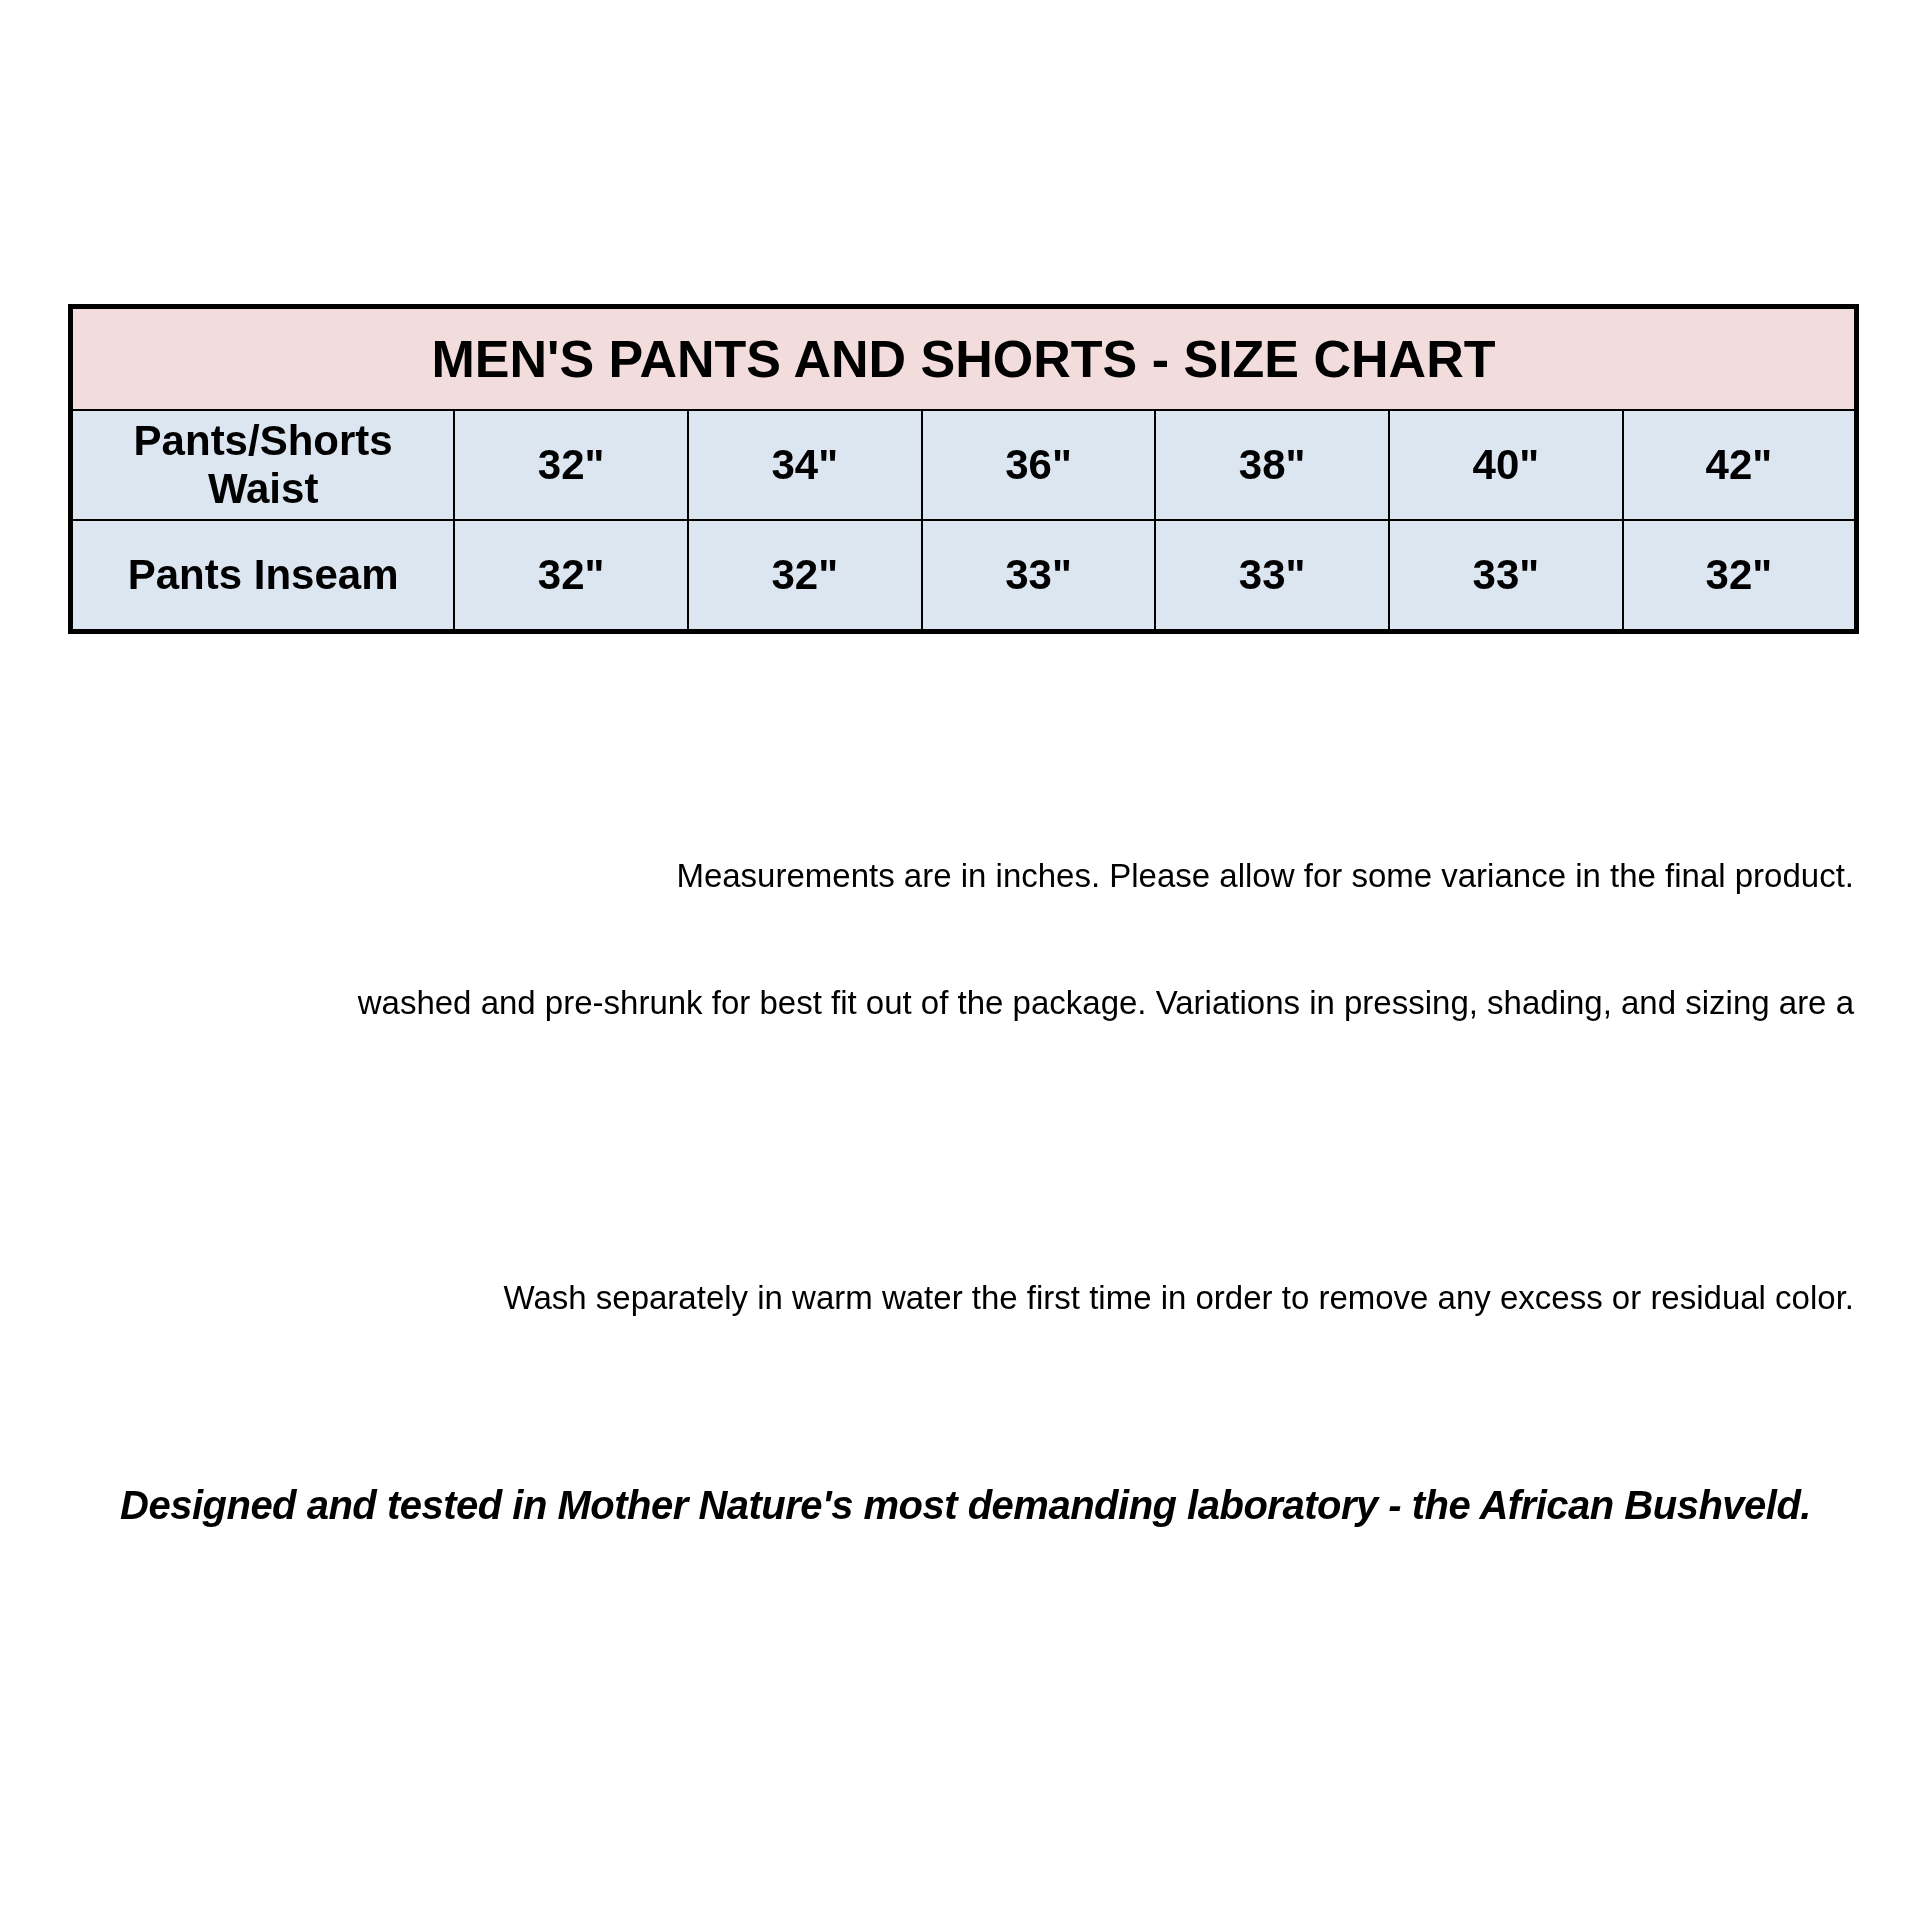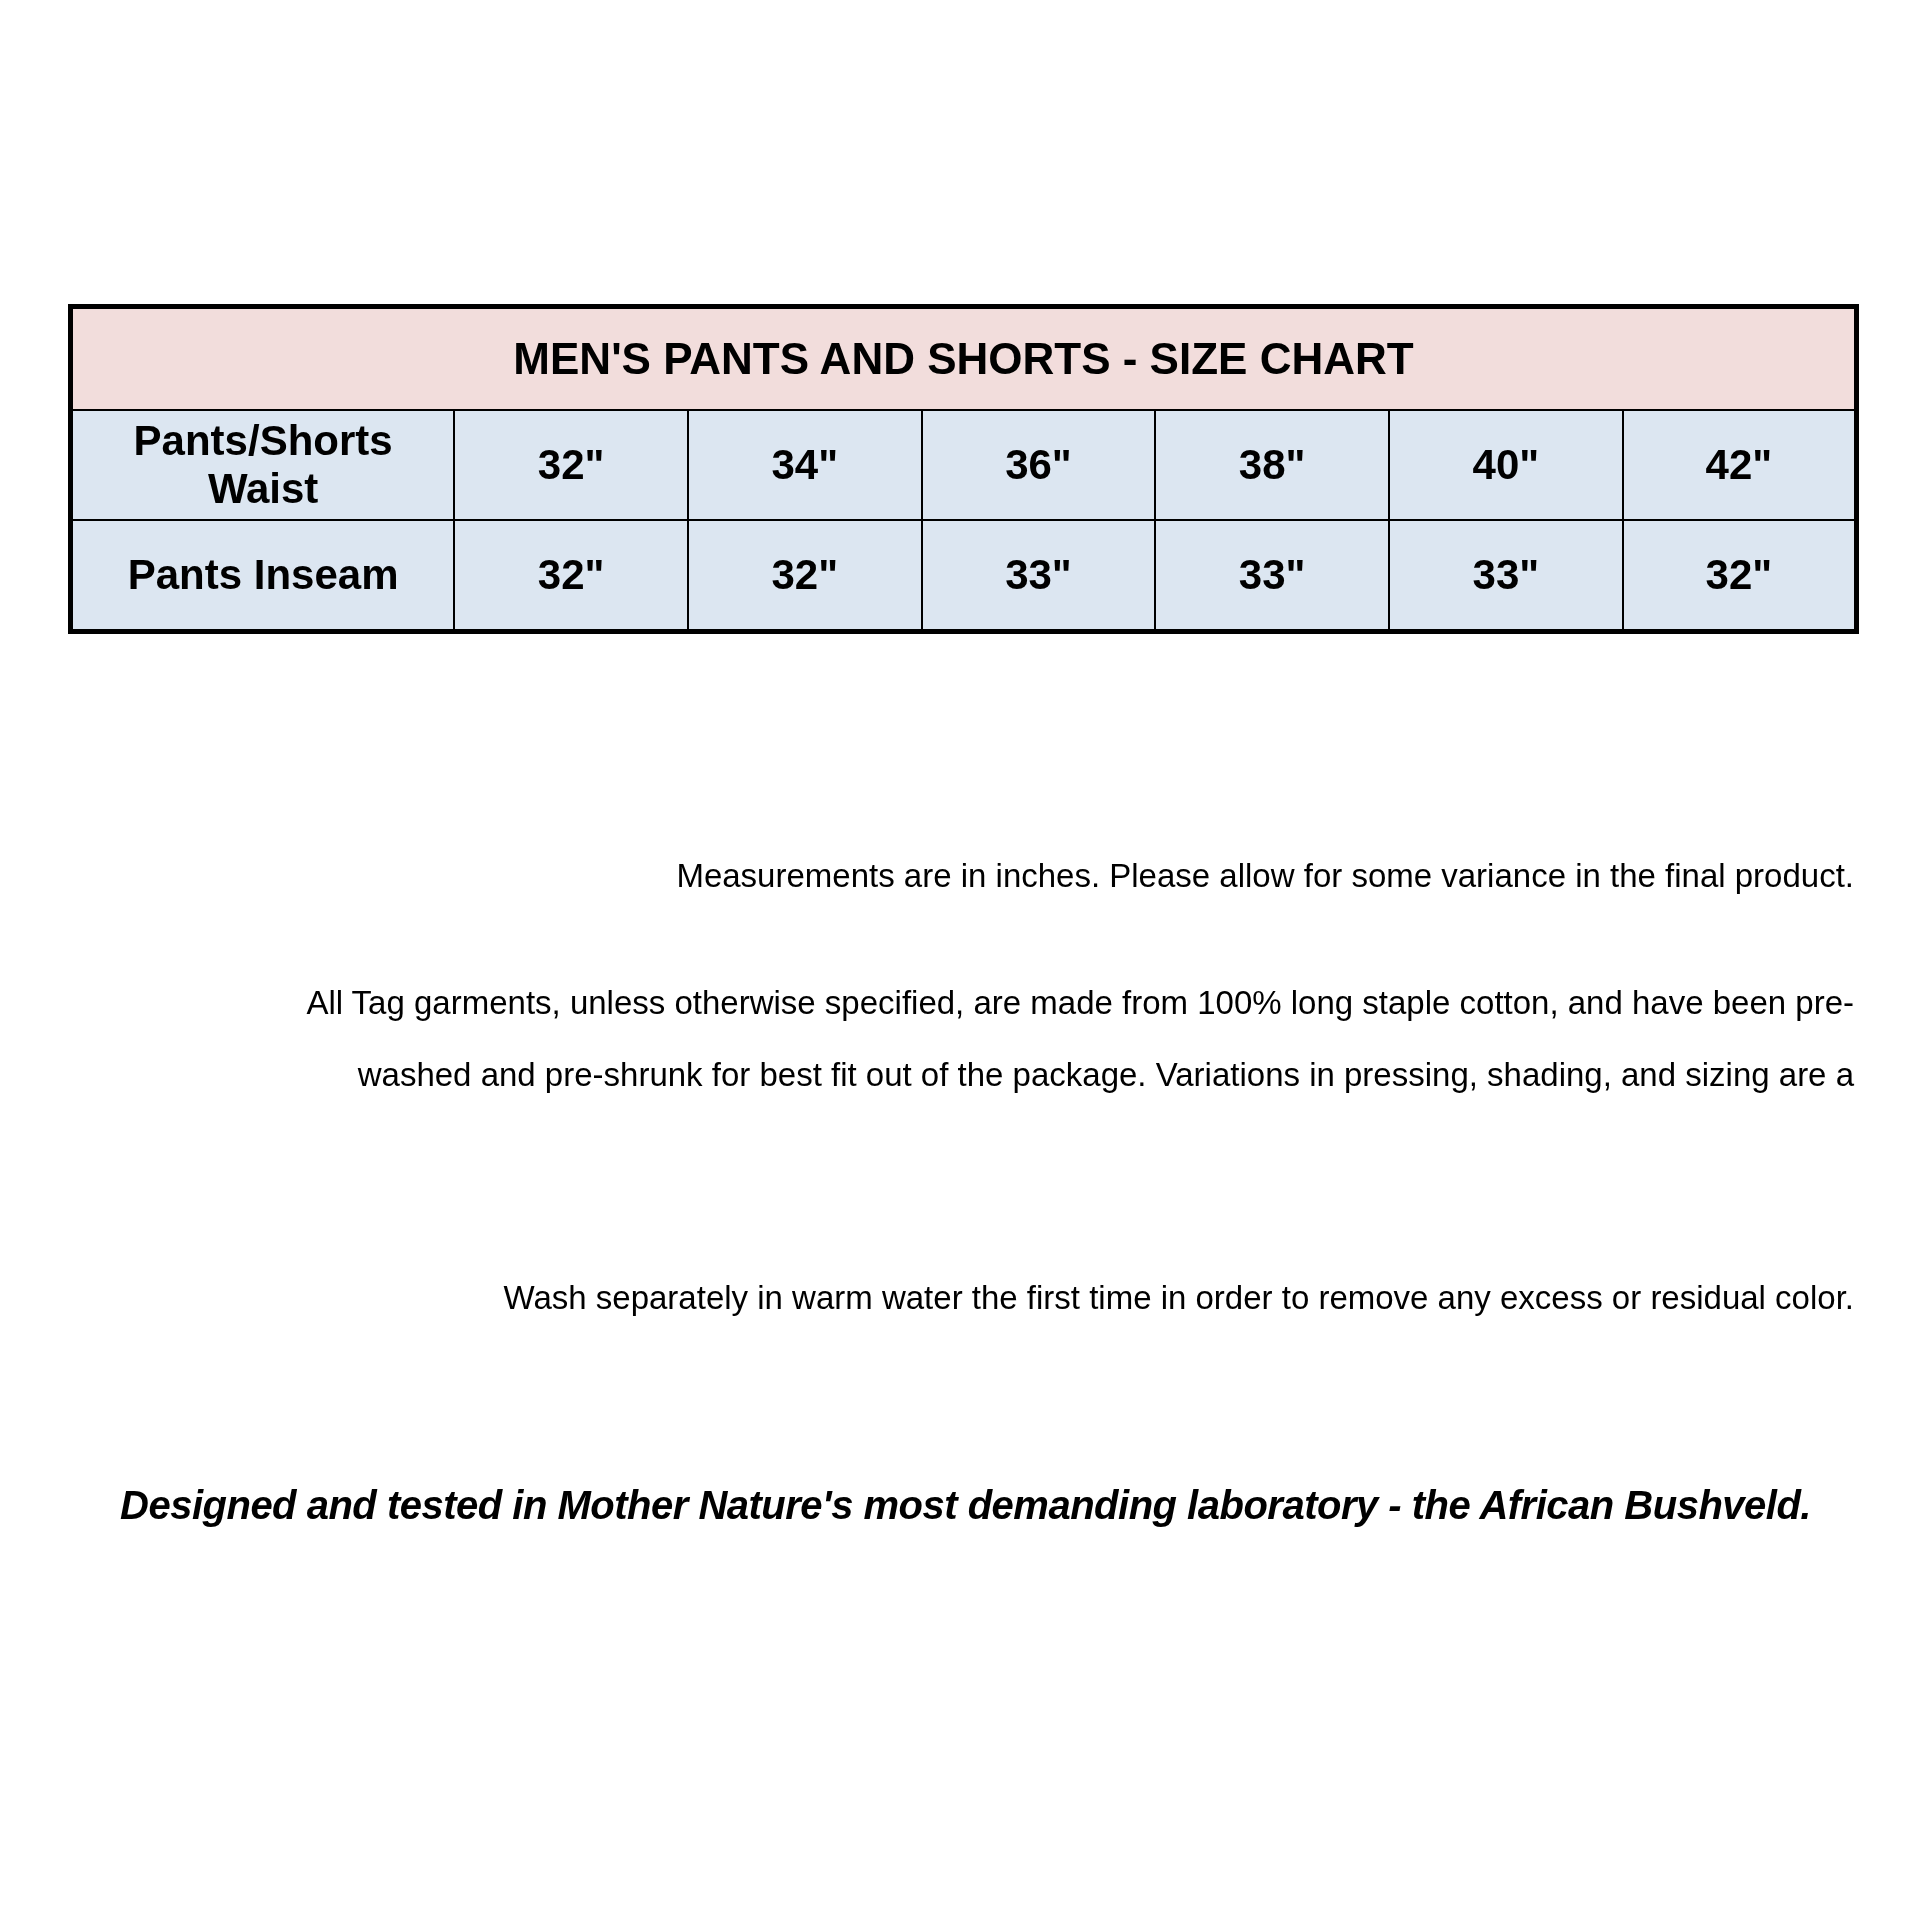--- a/index.html
+++ b/index.html
@@ -27,21 +27,21 @@
     border: 5.8px solid #000000;
   }
   .size-table th,
   .size-table td {
     border: 2.9px solid #000000;
     padding: 0;
   }
   .title-cell {
     background: #f2dddc;
     height: 100px;
-    font-size: 44px;
+    font-size: 52px;
     font-weight: bold;
     text-align: center;
     vertical-align: middle;
     border-bottom: 3.9px solid #000000;
   }
   .size-table td {
     background: #dce6f1;
     height: 108px;
     font-size: 42px;
     font-weight: bold;
@@ -115,21 +115,20 @@
         <td>32"</td>
       </tr>
     </tbody>
   </table>
 
   <div class="copy copy-1">
     <div>Measurements are in inches. Please allow for some variance in the final product.</div>
   </div>
 
   <div class="copy copy-2">
-    <div>All Tag garments, unless otherwise specified, are made from 100% long staple cotton, and have been pre-</div>
     <div>washed and pre-shrunk for best fit out of the package. Variations in pressing, shading, and sizing are a</div>
   </div>
 
   <div class="copy copy-3">
     <div>Wash separately in warm water the first time in order to remove any excess or residual color.</div>
   </div>
 
   <div class="tagline">Designed and tested in Mother Nature's most demanding laboratory - the African Bushveld.</div>
 
 </div>

